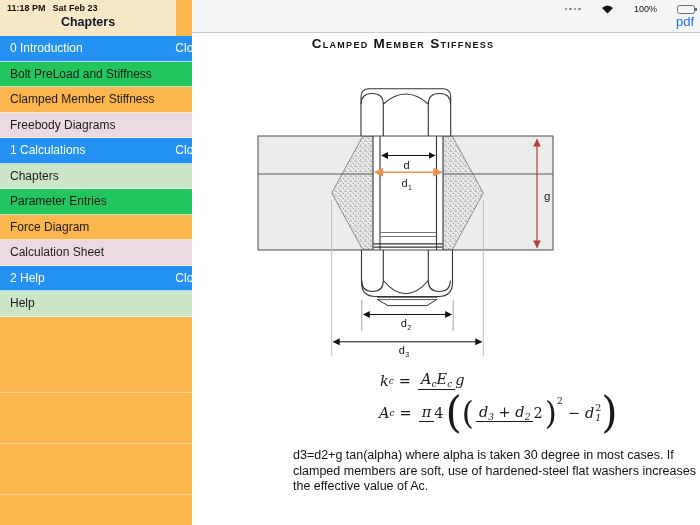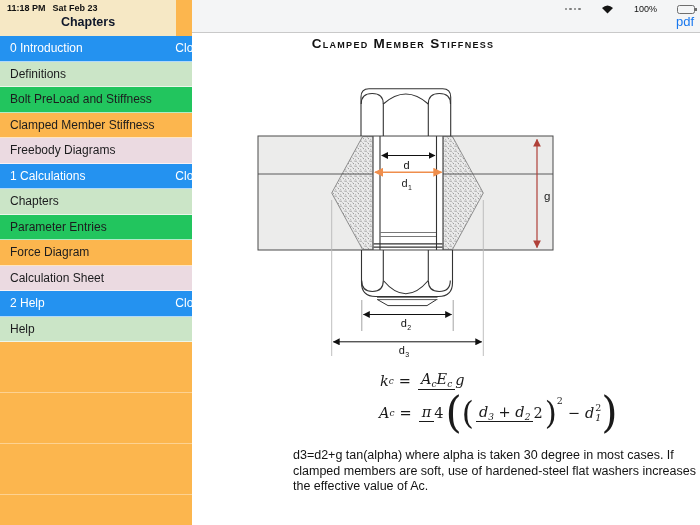--- a/index.html
+++ b/index.html
@@ -77,23 +77,20 @@
     <div class="sb-status">
       <span>11:18 PM</span><span class="date">Sat Feb 23</span>
     </div>
     <div class="sb-title">Chapters</div>
   </div>
   <div class="rows">
     <div class="row blue">
       <span>0 Introduction</span>
       <span class="close">Close</span>
     </div>
-    <div class="row green">
-      <span>Definitions</span>
-    </div>
     <div class="row pink">
       <span>Bolt PreLoad and Stiffness</span>
     </div>
     <div class="row orange">
       <span>Clamped Member Stiffness</span>
     </div>
     <div class="row lav">
       <span>Freebody Diagrams</span>
     </div>
     <div class="row blue">

